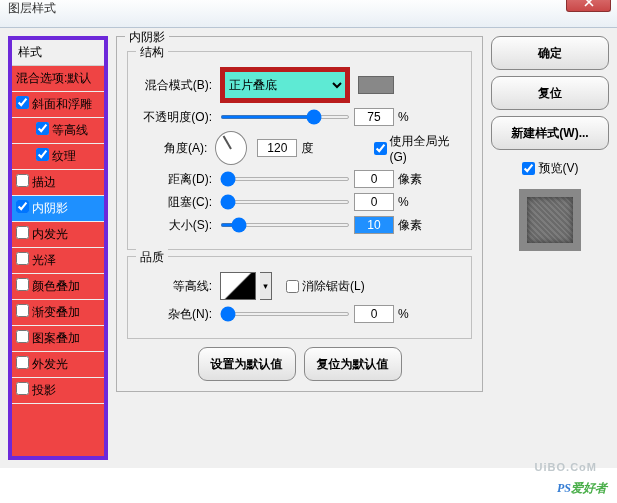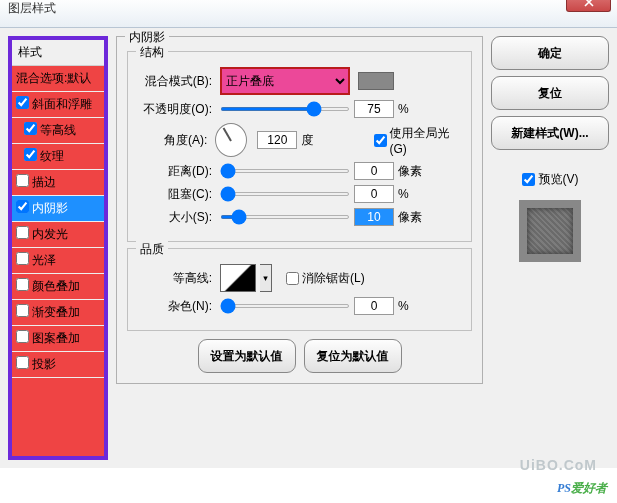--- a/index.html
+++ b/index.html
@@ -5,50 +5,50 @@
 * { box-sizing: border-box; margin: 0; padding: 0; font-family: "Microsoft YaHei", Tahoma, sans-serif; font-size: 12px; }
 body { background: #fff; width: 617px; height: 503px; overflow: hidden; position: relative; }
 .titlebar { height: 28px; background: linear-gradient(#fdfefe, #e9eff5); border-bottom: 1px solid #b8c5d3; display: flex; align-items: flex-start; justify-content: space-between; padding: 0 0 0 8px; }
 .titlebar .title { color: #333; }
 .close-btn { width: 45px; height: 20px; margin-top:-8px; background: linear-gradient(#e07b7b, #c94848); border: 1px solid #8a3030; border-top:none; border-radius: 0 0 3px 3px; color: #fff; display: flex; align-items: center; justify-content: center; font-size: 13px; cursor: pointer; margin-right:6px;}
 .dialog-body { display: flex; padding: 8px; gap: 8px; height: 440px; background: #f0f0f0; }
 .styles-panel { width: 100px; border: 4px solid #6d28d9; background: #ef4444; }
 .styles-header { padding: 4px 6px; border-bottom: 1px solid #d0d0d0; background: #f0f0f0;}
 .styles-list { display: flex; flex-direction: column; }
 .style-item { padding: 4px 4px; display: flex; align-items: flex-start; gap: 3px; cursor: pointer; border-bottom: 1px solid #eee;}
-.style-item.indent { padding-left: 12px; }
+.style-item.indent { padding-left: 24px; }
 .style-item.selected { background: #1e90ff; color: #fff; }
 .style-item input[type=checkbox] { width: 13px; height: 13px; }
 .center-panel { flex: 1; display: flex; flex-direction: column; gap: 8px; }
 .group { border: 1px solid #b0b0b0; padding: 8px 10px 10px; position: relative; }
 .group-title { position: absolute; top: -8px; left: 8px; background: #f0f0f0; padding: 0 4px; }
 .subgroup { border: 1px solid #c0c0c0; padding: 10px 10px; margin-top: 6px; position: relative; }
 .subgroup-title { position: absolute; top: -8px; left: 8px; background: #f0f0f0; padding: 0 4px; }
 .row { display: flex; align-items: center; margin: 5px 0; gap: 4px; }
 .row-label { width: 78px; text-align: right; padding-right: 4px; }
-select { width: 130px; height: 28px; border: 2px solid #b91c1c; background: #ec4899;}
+select { width: 130px; height: 36px; border: 5px solid #b91c1c; background: #5eead4;}
 .color-swatch { width: 36px; height: 18px; background: #888; border: 1px solid #666; margin-left: 4px; }
 input[type=range] { width: 130px; height: 4px; }
 .num-input { width: 40px; height: 18px; border: 1px solid #999; text-align: center; padding: 0 4px; background:#fff;}
 .num-input.hl { background: #2090ff; color: #fff;}
 .unit { width: 30px; }
 .angle-dial { width: 34px; height: 34px; border: 1px solid #888; border-radius: 50%; background: #fff; position: relative; margin-right: 6px; }
 .angle-dial::after { content:''; position:absolute; width: 2px; height: 15px; background: #555; top: 2px; left: 50%; transform-origin: bottom; transform: translateX(-50%) rotate(-30deg);}
 .contour-box { width: 36px; height: 28px; border: 1px solid #666; background: linear-gradient(135deg,#fff 0%,#fff 48%,#000 52%,#000 100%); display: inline-block; position:relative;}
 .contour-dd { width:12px; height:28px; border:1px solid #666; border-left:none; background:#e8e8e8; display:inline-flex; align-items:center; justify-content:center; font-size:9px;}
 .btn { height: 34px; padding: 0 12px; background: linear-gradient(#fdfdfd,#e1e1e1); border: 1px solid #888; border-radius: 9px; cursor: pointer; font-weight: bold; }
 .defaults-row { display: flex; gap: 8px; justify-content: center; margin-top: 8px; align-items: flex-end; }
 .right-panel { width: 118px; display: flex; flex-direction: column; gap: 6px; align-items: stretch; }
 .right-panel .btn { width: 100%; }
-.preview-chk { display: flex; align-items: center; gap: 4px; justify-content: center; margin-top: 15px;}
+.preview-chk { display: flex; align-items: center; gap: 4px; justify-content: center; margin-top: 4px;}
 .preview-box { width: 62px; height: 62px; border: 1px solid #888; background: #888; margin: 6px auto 0; display:flex; align-items:center; justify-content:center;}
 .preview-inner { width: 46px; height: 46px; background: repeating-linear-gradient(45deg,#6a6a6a,#6a6a6a 2px,#7c7c7c 2px,#7c7c7c 4px); box-shadow: inset 0 0 6px #333;}
 .watermark { position:absolute; bottom:6px; right:10px; font-size:20px; font-style:italic; color:#2aa02a; font-weight:bold; opacity:0.85; text-shadow:1px 1px 0 #fff;}
 .watermark .ps { color:#1166cc; font-family:serif;}
-.urltext { position:absolute; bottom:30px; right:20px; color:#c0c8cc; font-size:14px; font-weight:bold; letter-spacing:1px;}
+.urltext { position:absolute; bottom:30px; right:20px; color:#c0c8cc; font-size:11px; font-weight:bold; letter-spacing:1px;}
 label.chk { display:flex; align-items:center; gap:3px;margin-left:40px;}
 </style>
 </head>
 <body>
 
 <div class="titlebar">
   <span class="title">图层样式</span>
   <div class="close-btn">
     <svg width="10" height="10" viewBox="0 0 10 10">
         <path d="M1 1 L9 9 M9 1 L1 9" stroke="#fff" stroke-width="1.6"></path>
@@ -96,20 +96,24 @@
           <input type="checkbox" style="">
           <span>颜色叠加</span>
         </div>
         <div class="style-item">
           <input type="checkbox" style="">
           <span>渐变叠加</span>
         </div>
         <div class="style-item">
           <input type="checkbox" style="">
           <span>图案叠加</span>
+        </div>
+        <div class="style-item">
+          <input type="checkbox" style="">
+          <span>外发光</span>
         </div>
         <div class="style-item">
           <input type="checkbox" style="">
           <span>投影</span>
         </div>
       </div>
   </div>
 
   <div class="center-panel">
     <div class="group">

